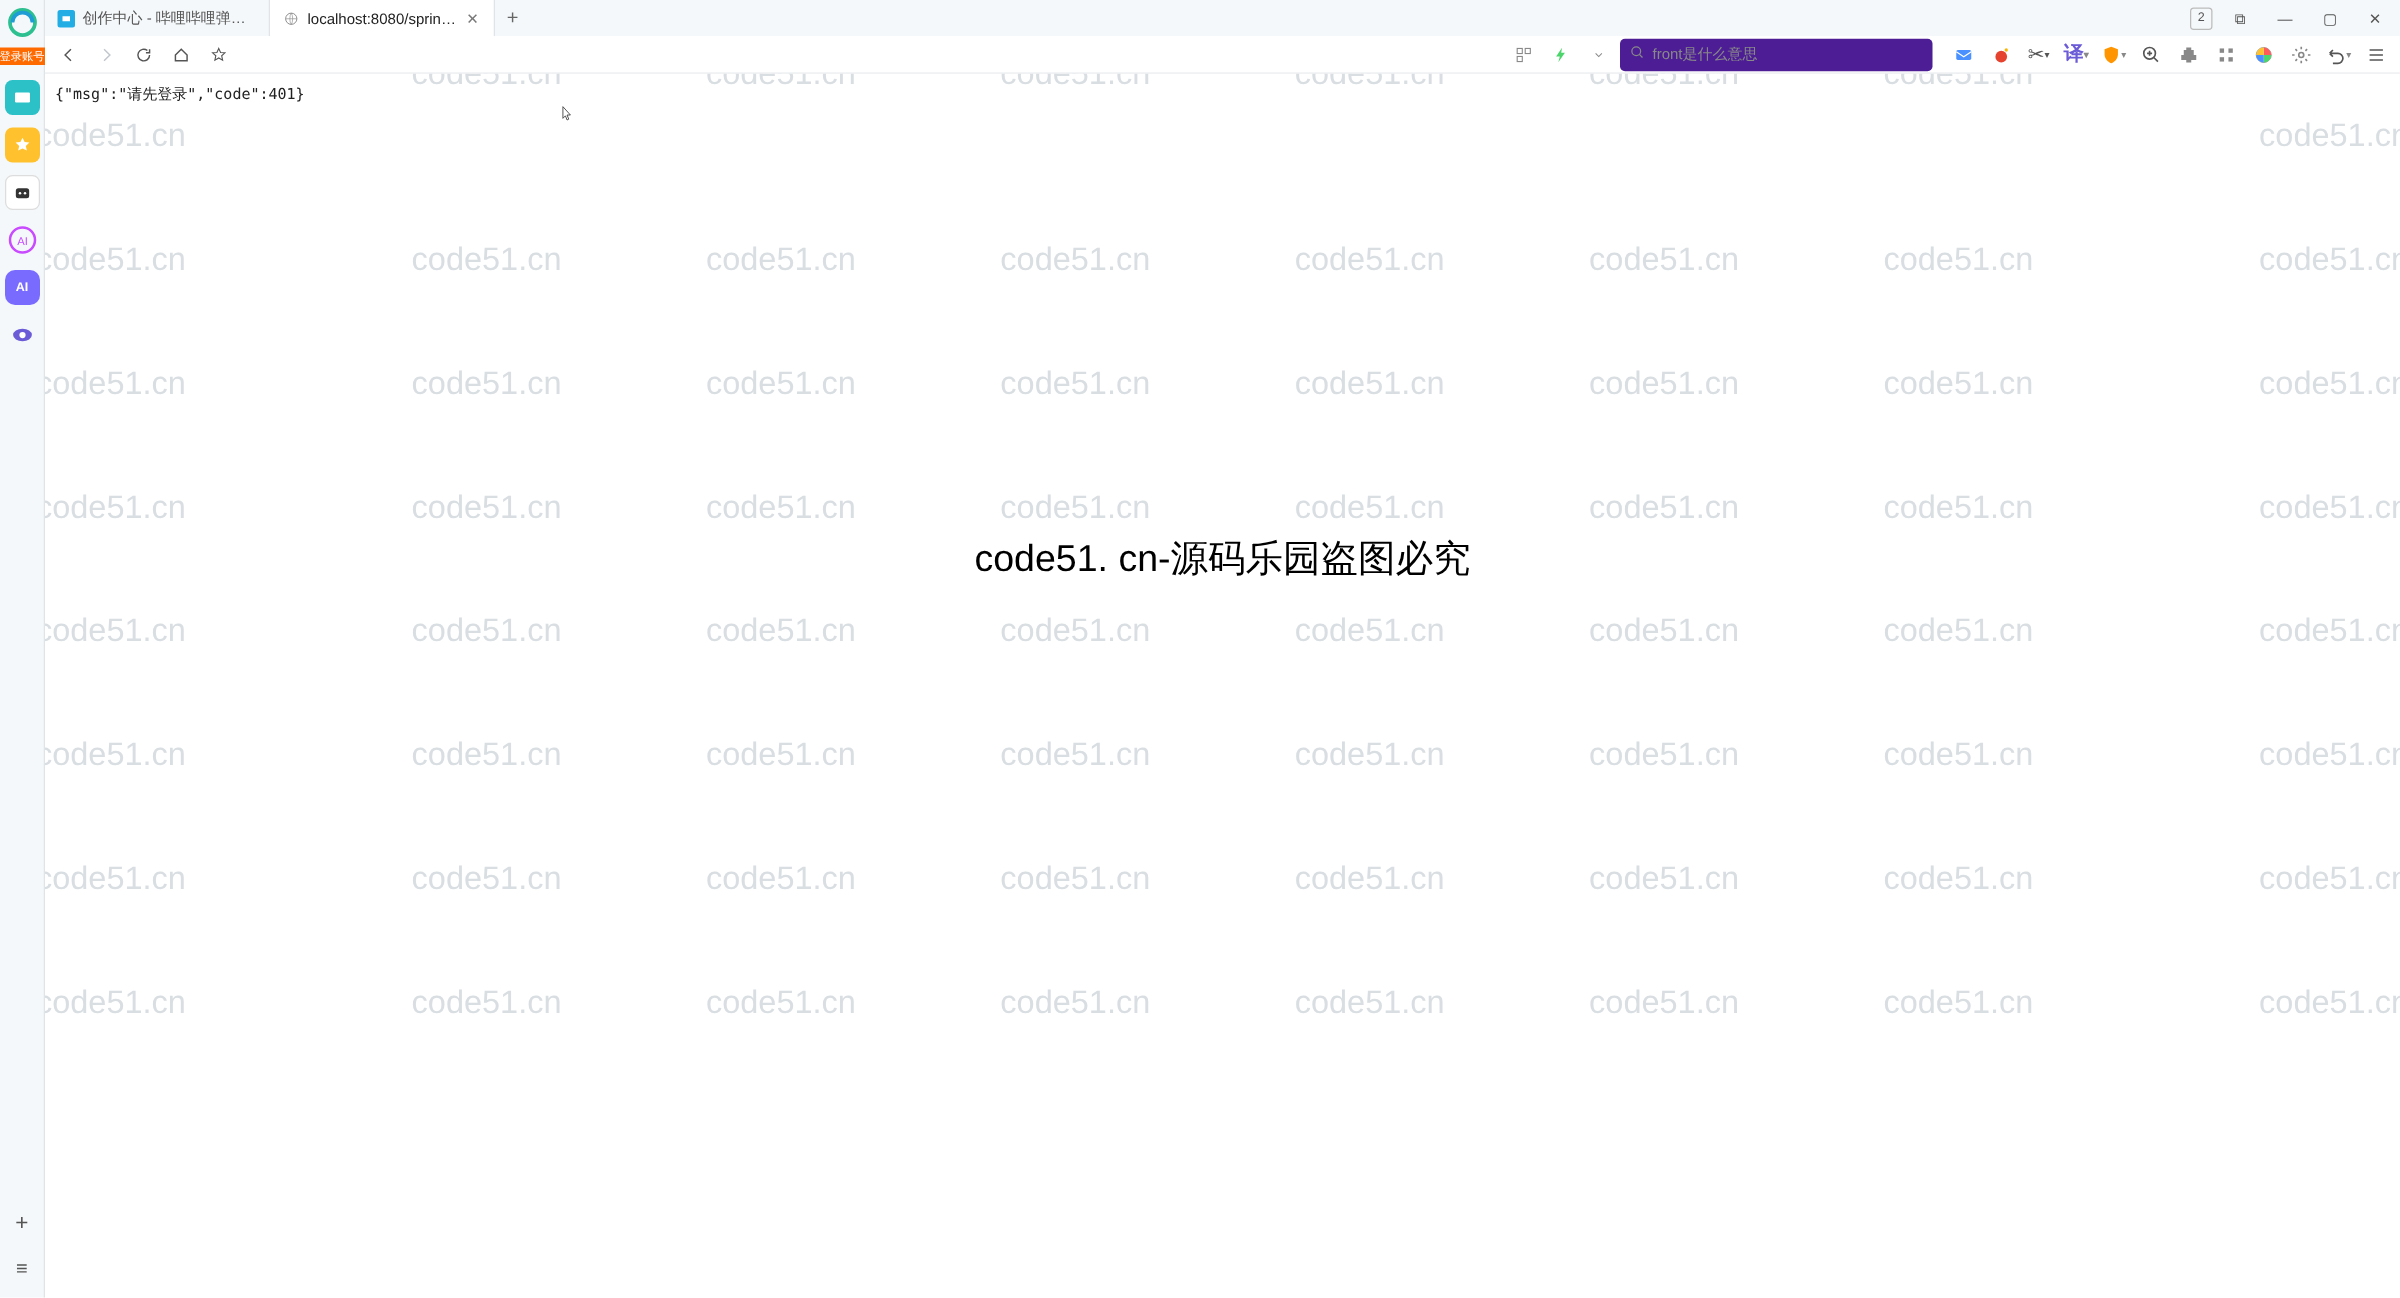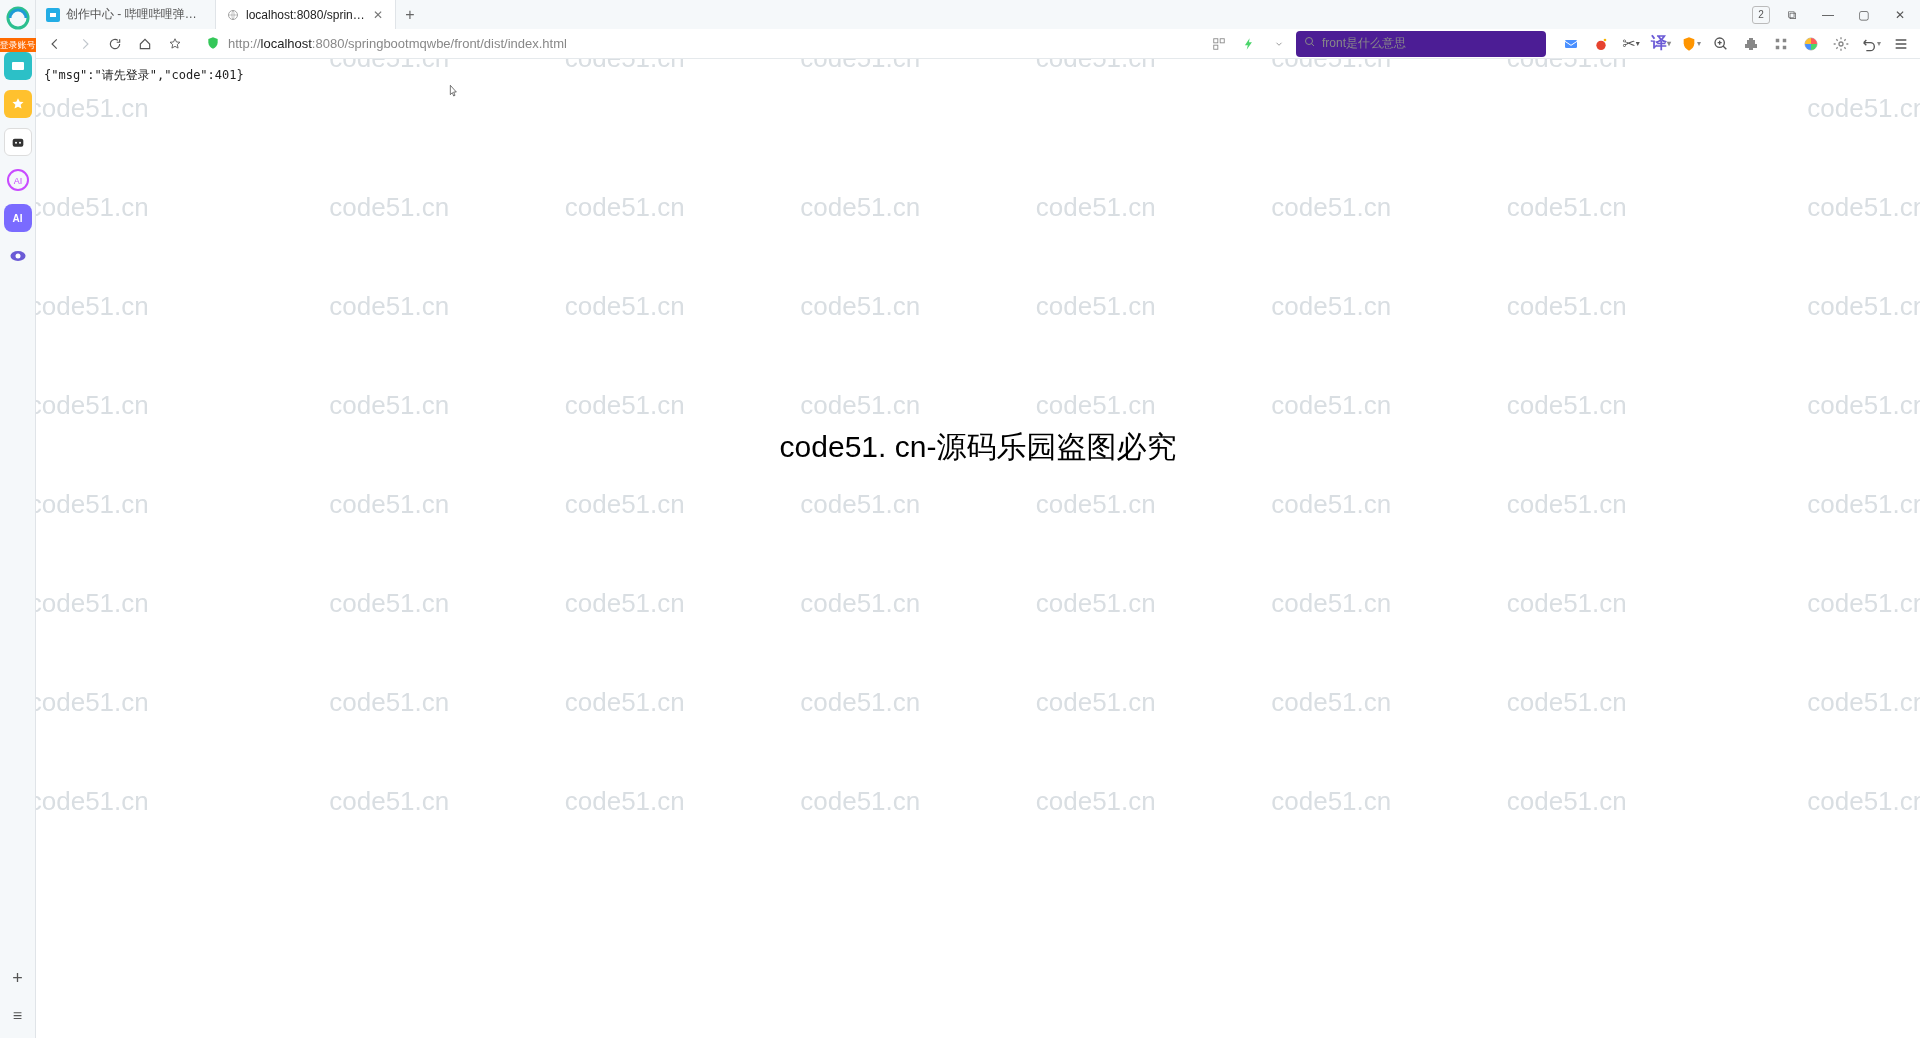--- a/index.html
+++ b/index.html
@@ -30,21 +30,21 @@
       display: flex; align-items: center; justify-content: center;
       margin-bottom: 6px;
     }
     .logo-e { background: transparent; }
     .logo-e svg { width: 24px; height: 24px; }
     .login-badge {
       width: 36px;
       background: #ff6a00;
       color: #fff; font-size: 9px;
       text-align: center; line-height: 14px;
-      margin-bottom: 0;
+      margin-bottom: 12px;
     }
     .sb-icon {
       width: 28px; height: 28px;
       border-radius: 6px;
       display: flex; align-items: center; justify-content: center;
       margin-bottom: 10px;
       cursor: pointer;
     }
     .sb-spacer { flex: 1; }
 
@@ -277,28 +277,20 @@
   <div class="tb-btn">
       <svg width="14" height="14" viewBox="0 0 24 24">
         <path d="M4 12L12 4l8 8v8H4z" fill="none" stroke="#555" stroke-width="2"></path>
       </svg>
     </div>
   <div class="tb-btn">
       <svg width="14" height="14" viewBox="0 0 24 24">
         <path d="M12 3l2.5 5.5 6 .5-4.5 4 1.3 6L12 16l-5.3 3 1.3-6L3.5 9l6-.5z" fill="none" stroke="#555" stroke-width="1.5"></path>
       </svg>
     </div>
-  <div class="url-bar">
-    <span class="shield"><svg width="14" height="14" viewBox="0 0 24 24">
-          <path d="M12 2l8 3v6c0 5-3.5 9-8 11-4.5-2-8-6-8-11V5z" fill="#34c759"></path>
-        </svg></span>
-    <span class="url-text">
-      <span>http://</span><span class="host">localhost</span><span>:8080/springbootmqwbe/front/dist/index.html</span>
-    </span>
-  </div>
   <div class="right-tools">
     <div class="tb-btn">
         <svg width="14" height="14" viewBox="0 0 24 24">
           <rect x="3" y="3" width="7" height="7" fill="none" stroke="#888" stroke-width="1.5"></rect>
           <rect x="14" y="3" width="7" height="7" fill="none" stroke="#888" stroke-width="1.5"></rect>
           <rect x="3" y="14" width="7" height="7" fill="none" stroke="#888" stroke-width="1.5"></rect>
         </svg>
       </div>
     <div class="tb-btn">
         <svg width="14" height="14" viewBox="0 0 24 24">

